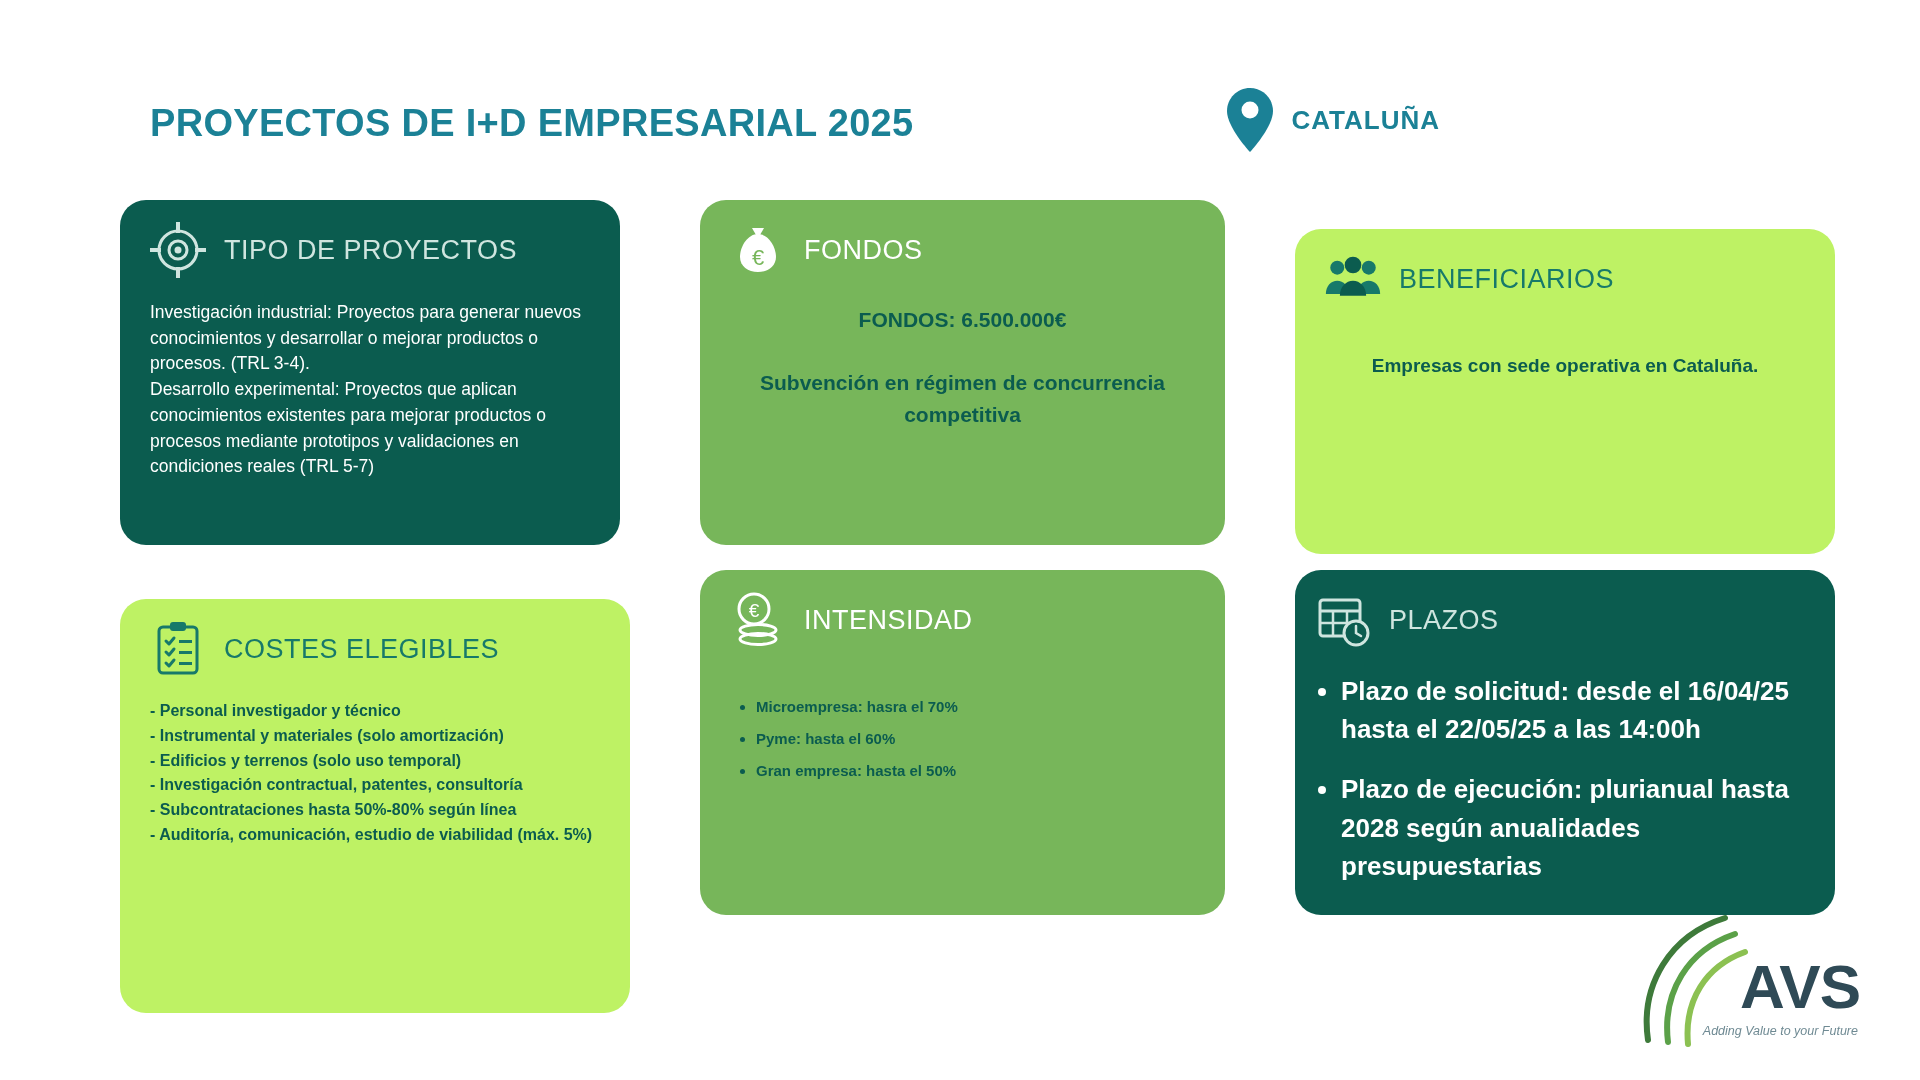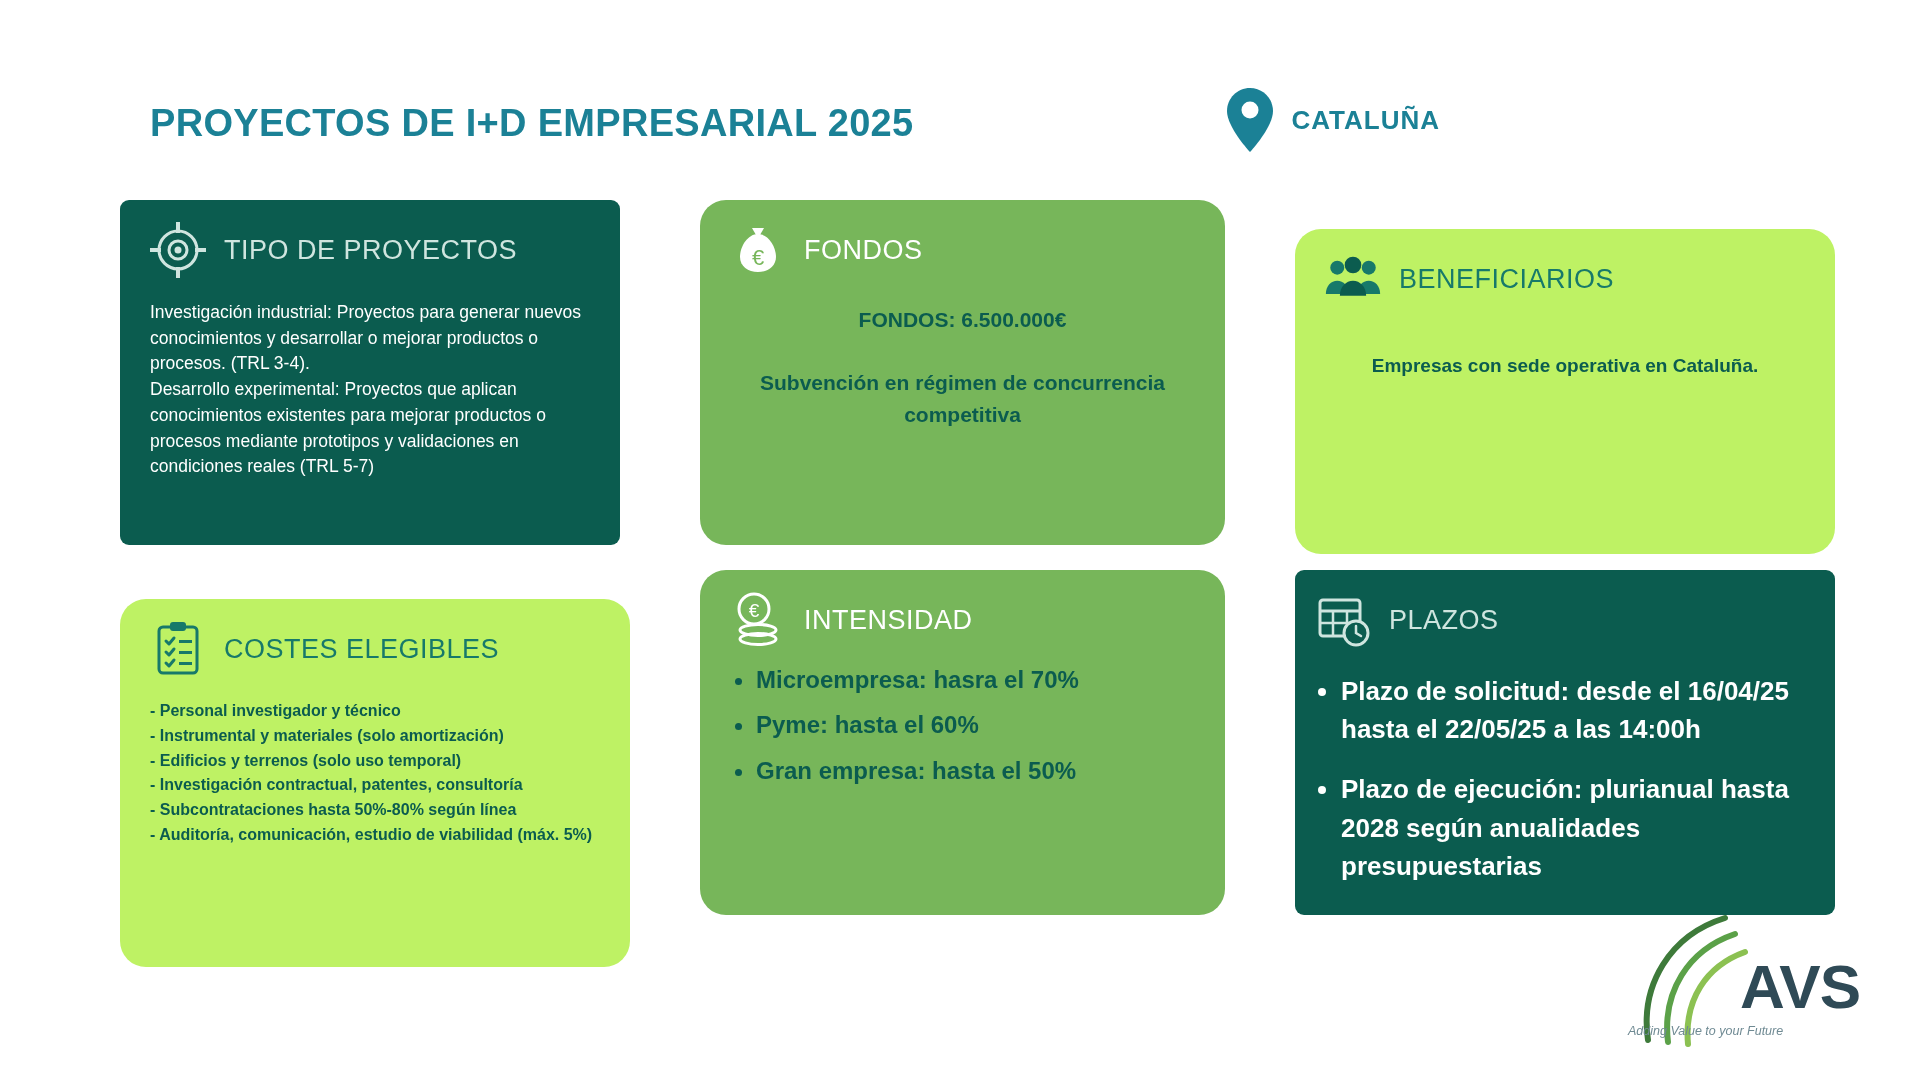--- a/index.html
+++ b/index.html
@@ -89,21 +89,20 @@
   .card-body p { margin: 0; }
   .card-body ul {
     margin: 0;
     padding-left: 26px;
   }
   .card-body li { margin-bottom: 6px; }
 
   
   .dark {
     background: #0b5c4f;
-    border-radius: 9px;
   }
   .dark .card-title { color: #cfe5df; }
   .dark .card-body  { color: #ffffff; }
 
   
   .medium {
     background: #77b65a;
   }
   .medium .card-title { color: #ffffff; }
   .medium .card-body  { color: #0b5c4f; font-weight: bold; }
@@ -113,42 +112,42 @@
     background: #bef264;
     margin-top: 29px;
   }
   .light .card-title { color: #17796a; }
   .light .card-body  { color: #0b5c4f; font-weight: bold; }
 
   
   #card-tipo        { left: 120px;  top: 200px; width: 500px;  height: 345px; }
   #card-fondos      { left: 700px;  top: 200px; width: 525px;  height: 345px; }
   #card-benef       { left: 1295px; top: 200px; width: 540px;  height: 325px; }
-  #card-costes      { left: 120px;  top: 570px; width: 510px;  height: 368px; }
+  #card-costes      { left: 120px;  top: 570px; width: 510px;  height: 414px; }
   #card-intensidad  { left: 700px;  top: 570px; width: 525px;  height: 345px; }
   #card-plazos      { left: 1295px; top: 570px; width: 540px;  height: 345px; padding-left: 20px; }
 
   #card-fondos .card-body,
   #card-benef .card-body {
     text-align: center;
     margin-top: 26px;
     font-size: 21px;
     line-height: 1.55;
   }
   #card-benef .card-body { font-size: 19px; margin-top: 44px; }
   #card-fondos .card-body p + p { margin-top: 30px; }
 
   #card-costes .card-body {
     margin-top: 22px;
     font-size: 16px;
     line-height: 1.55;
   }
   #card-intensidad .card-body {
-    margin-top: 14px;
-    font-size: 24px;
+    margin-top: 48px;
+    font-size: 15px;
   }
   #card-intensidad .card-body li { margin-bottom: 10px; }
   #card-plazos .card-body {
     margin-top: 24px;
     font-size: 26px;
     font-weight: bold;
     color: #ffffff;
   }
   #card-plazos .card-body li { margin-bottom: 22px; }
 
@@ -170,20 +169,21 @@
     font-weight: bold;
     color: #2f4a56;
     letter-spacing: -1px;
     line-height: 1;
   }
   #logo-tagline {
     position: absolute;
     right: 62px;
     bottom: 42px;
     width: 230px;
+    text-align: right;
     font-size: 12.5px;
     font-style: italic;
     color: #6f8a93;
   }
 </style>
 </head>
 <body>
 
 <div id="page">
 

